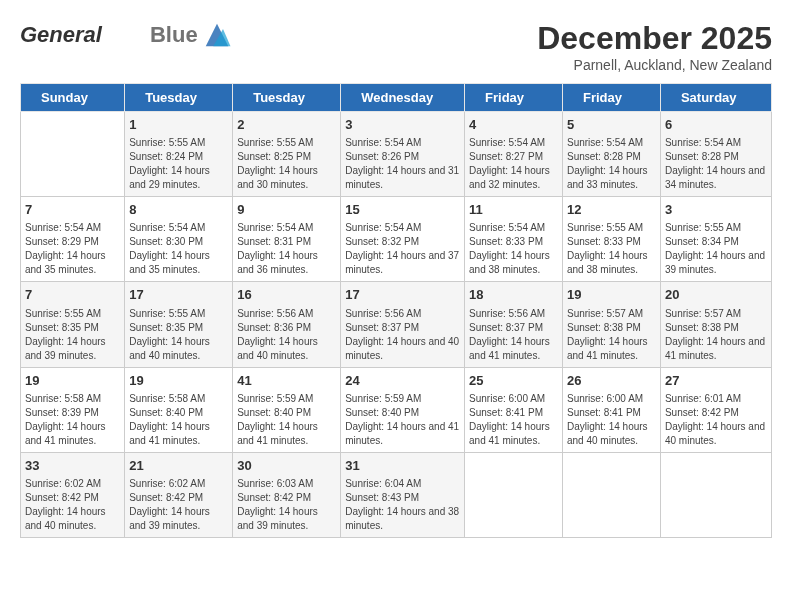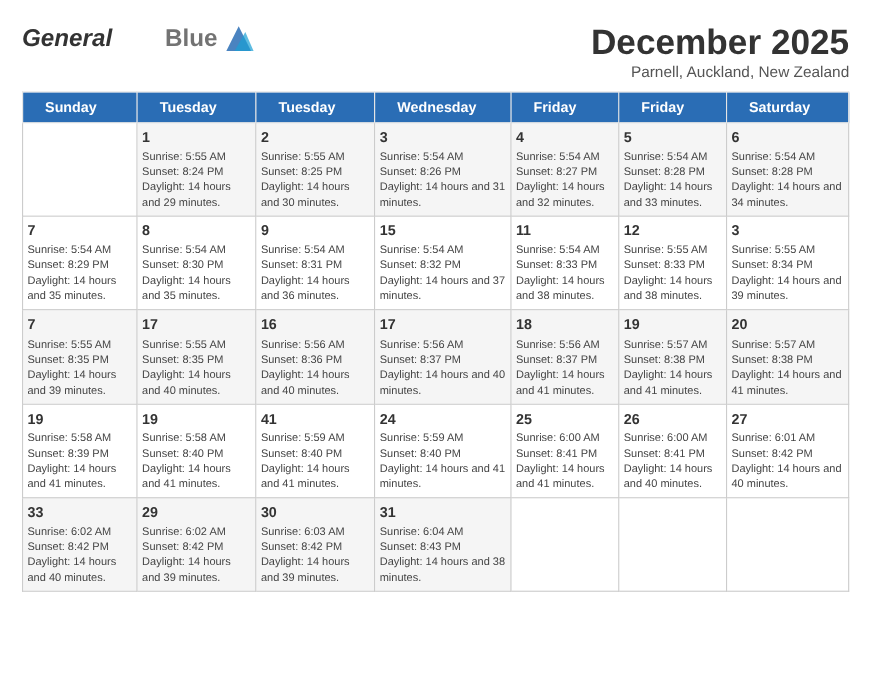--- a/index.html
+++ b/index.html
@@ -240,21 +240,21 @@
           <span class="day-number">27</span>
           <div class="cell-content">Sunrise: 6:01 AM<br>Sunset: 8:42 PM<br>Daylight: 14 hours and 40 minutes.</div>
         </td>
       </tr>
       <tr>
         <td>
           <span class="day-number">33</span>
           <div class="cell-content">Sunrise: 6:02 AM<br>Sunset: 8:42 PM<br>Daylight: 14 hours and 40 minutes.</div>
         </td>
         <td>
-          <span class="day-number">29</span>
+          <span class="day-number">21</span>
           <div class="cell-content">Sunrise: 6:02 AM<br>Sunset: 8:42 PM<br>Daylight: 14 hours and 39 minutes.</div>
         </td>
         <td>
           <span class="day-number">30</span>
           <div class="cell-content">Sunrise: 6:03 AM<br>Sunset: 8:42 PM<br>Daylight: 14 hours and 39 minutes.</div>
         </td>
         <td>
           <span class="day-number">31</span>
           <div class="cell-content">Sunrise: 6:04 AM<br>Sunset: 8:43 PM<br>Daylight: 14 hours and 38 minutes.</div>
         </td>

